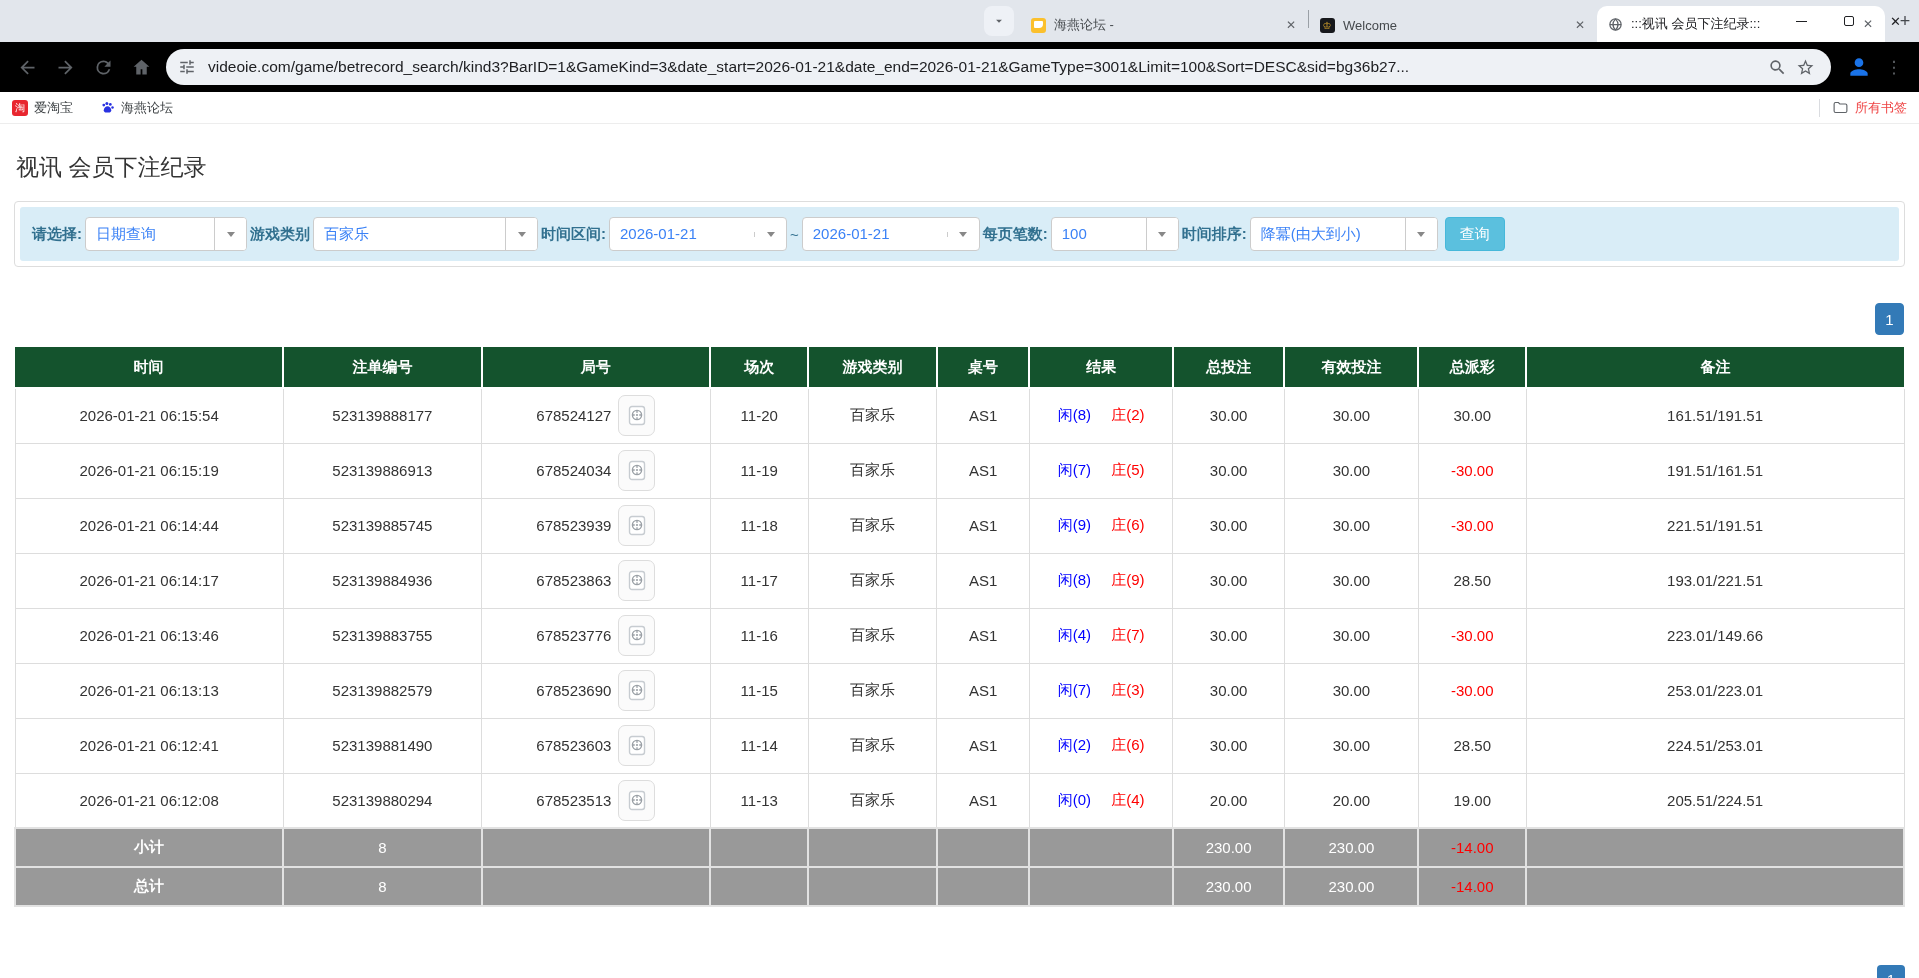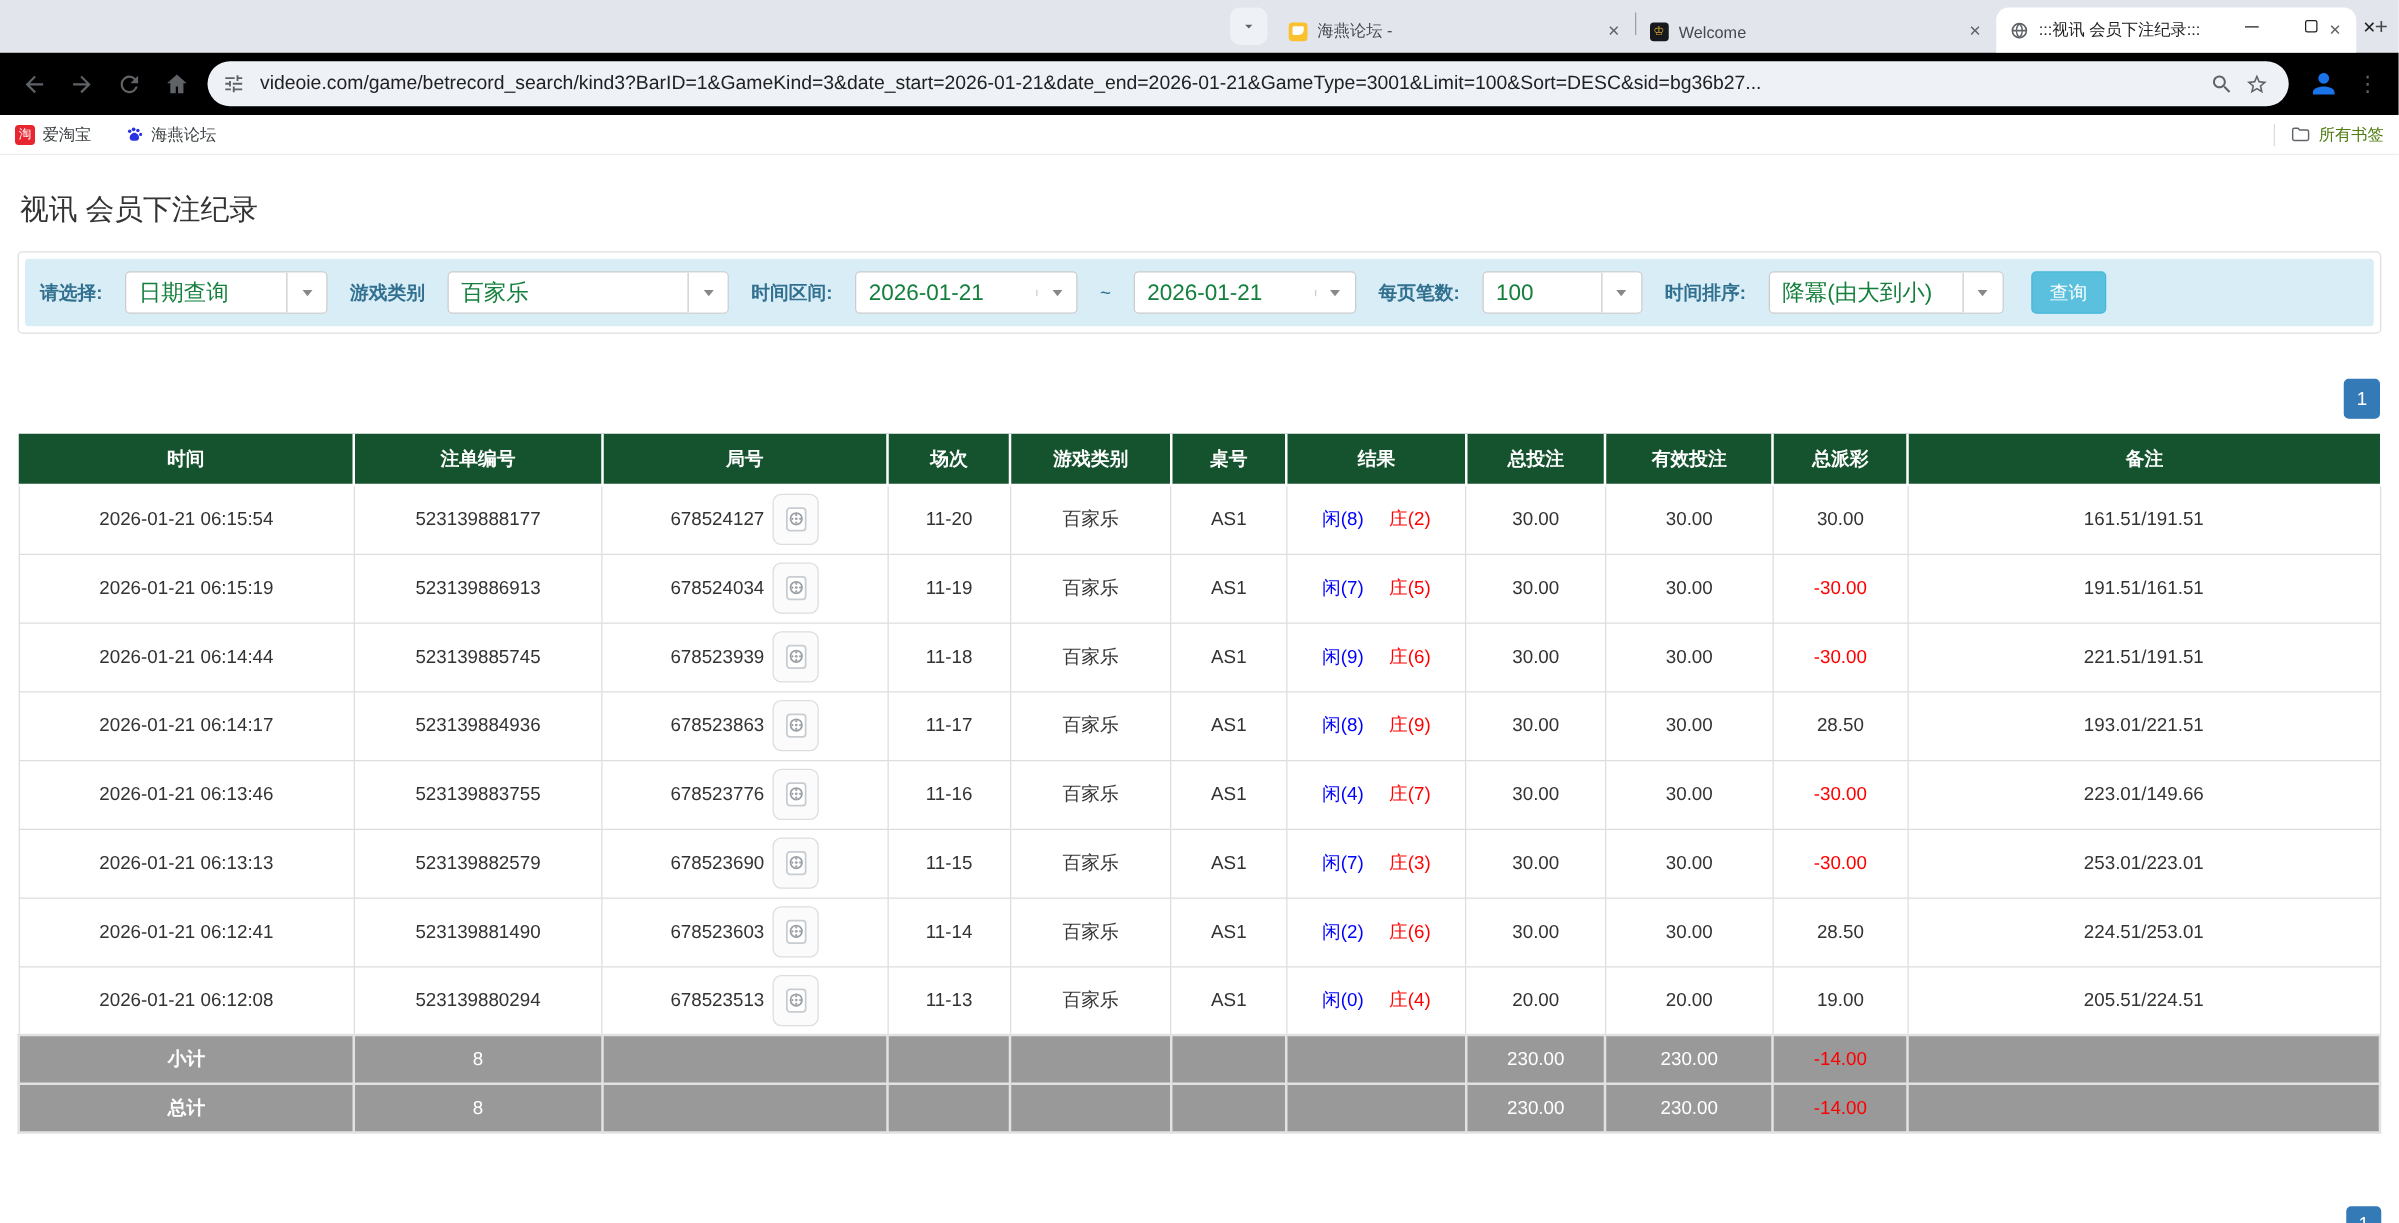--- a/index.html
+++ b/index.html
@@ -40,32 +40,32 @@
   .avatar-btn { width:36px; height:36px; display:flex; align-items:center; justify-content:center; }
   .avatar-btn svg { width:26px; height:26px; fill:#1a73e8; }
   .menu-btn { width:34px; height:36px; display:flex; align-items:center; justify-content:center; color:#5f6368; font-size:17px; letter-spacing:0; }
 
   .bookmarks-bar { height:32px; background:#fff; display:flex; align-items:center; padding:0 12px; border-bottom:1px solid #ededed; }
   .bm-item { display:flex; align-items:center; margin-right:26px; font-size:13px; color:#3c4043; }
   .bm-item .bm-ico { width:16px; height:16px; margin-right:6px; display:flex; align-items:center; justify-content:center; }
   .ico-taobao { width:16px; height:16px; background:#e8262f; border-radius:3px; color:#fff; font-size:10px; line-height:16px; text-align:center; }
   .bm-right { margin-left:auto; display:flex; align-items:center; }
   .bm-sep { width:1px; height:18px; background:#dadce0; margin-right:12px; }
-  .bm-all { display:flex; align-items:center; font-size:13px; color:#4d7c0f; }
+  .bm-all { display:flex; align-items:center; font-size:13px; color:#ef4444; }
   .bm-all svg { width:17px; height:17px; margin-right:6px; fill:none; stroke:#5f6368; stroke-width:1.6; }
 
   
   .content { padding:0 14px; }
   .page-title { font-size:23px; font-weight:500; color:#333; margin:28px 0 18px 2px; }
 
   .filter-panel { border:1px solid #ddd; border-radius:4px; padding:5px; background:#fff; }
-  .filter-well { background:#d9edf7; border-radius:3px; padding:10px 12px; display:flex; align-items:center; gap:18px; }
+  .filter-well { background:#d9edf7; border-radius:3px; padding:10px 12px; display:flex; align-items:center; gap:3px; }
   .f-label { color:#31708f; font-weight:bold; font-size:15px; white-space:nowrap; }
   .combo { background:#fff; border:1px solid #ccc; border-radius:4px; height:34px; display:flex; align-items:stretch; overflow:hidden; }
-  .combo-text { padding:0 10px; line-height:32px; font-size:18px; color:#15803d; flex:1; white-space:nowrap; overflow:hidden; }
+  .combo-text { padding:0 10px; line-height:32px; font-size:15px; color:#3b82f6; flex:1; white-space:nowrap; overflow:hidden; }
   .combo-arrow { width:32px; border-left:1px solid #ccc; display:flex; align-items:center; justify-content:center; background:#fff; }
   .combo-arrow::after { content:""; border-left:4.5px solid transparent; border-right:4.5px solid transparent; border-top:5px solid #888; }
   .w-select { width:162px; } .w-game { width:225px; } .w-date { width:178px;align-items:center; } .w-pp { width:128px; } .w-sort { width:188px; }
   .tilde { color:#31708f; font-size:15px; }
   .btn-query { background:#5bc0de; border:1px solid #46b8da; color:#fff; font-size:15px; height:34px; padding:0 14px;
     border-radius:4px; margin-left:4px; }
 
   .summary-bar { margin-top:12px; background:#dff0d8; border:1px solid #d6e9c6; height:42px;
     display:flex; align-items:center; justify-content:space-between; padding:0 13px; font-size:14.5px; }
   .summary-left { color:#3c763d; }

